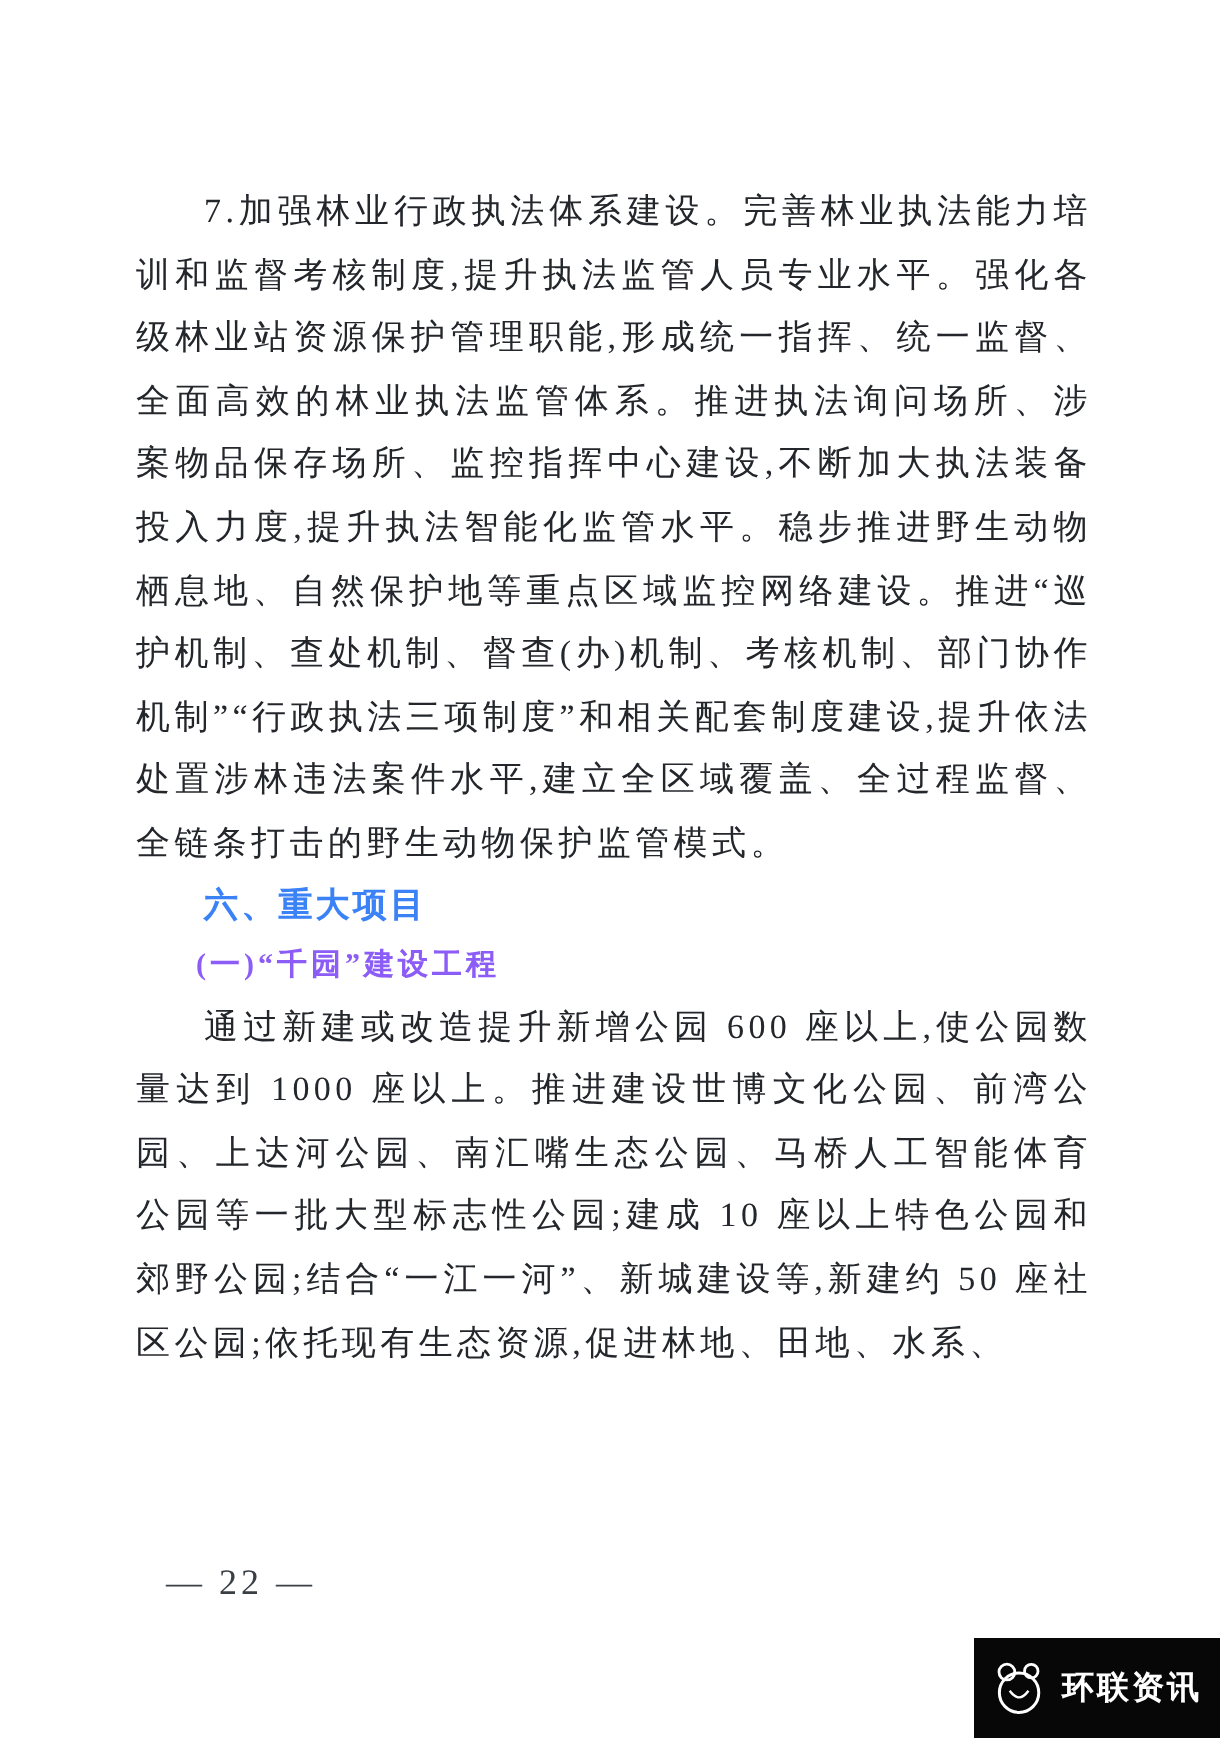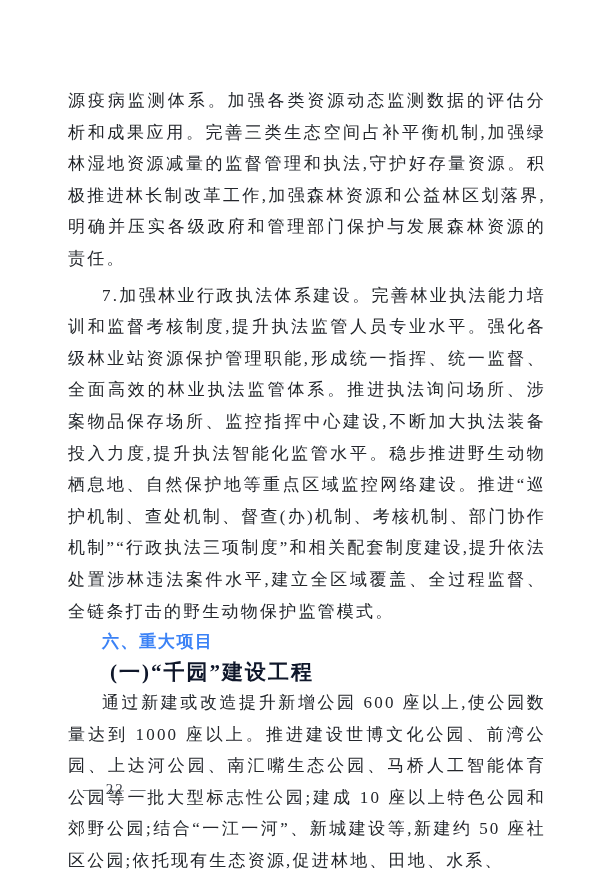--- a/index.html
+++ b/index.html
@@ -43,30 +43,30 @@
     font-size: 17px;
     line-height: 30px;
     letter-spacing: 1.6px;
     color: #3b82f6;
   }
   .subsection-heading {
     margin: 0;
     padding-left: 2em;
     font-family: "Liberation Serif", "DejaVu Serif", serif;
     font-weight: bold;
-    font-size: 21px;
+    font-size: 15px;
     line-height: 30px;
     letter-spacing: 2px;
-    color: #0f172a;
+    color: #8b5cf6;
   }
   .page-number {
     position: absolute;
     left: 83px;
     top: 781px;
-    font-size: 15px;
+    font-size: 18px;
     letter-spacing: 2px;
     color: #3a3f46;
     font-family: "Liberation Serif", "DejaVu Serif", serif;
   }
   .brand-badge {
     position: absolute;
     right: 0;
     bottom: 0;
     width: 123px;
     height: 50px;
@@ -90,27 +90,35 @@
     font-family: "Liberation Sans", "DejaVu Sans", sans-serif;
     white-space: nowrap;
   }
 </style>
 </head>
 <body>
 
 <div class="page">
 
   <div class="content">
-    <p class="para">源疫病监测体系。加强各类资源动态监测数据的评估分析和成果应用。完善三类生态空间占补平衡机制,加强绿林湿地资源减量的监督管理和执法,守护好存量资源。积极推进林长制改革工作,加强森林资源和公益林区划落界,明确并压实各级政府和管理部门保护与发展森林资源的责任。</p>
 
     <p class="para indent p2">7.加强林业行政执法体系建设。完善林业执法能力培训和监督考核制度,提升执法监管人员专业水平。强化各级林业站资源保护管理职能,形成统一指挥、统一监督、全面高效的林业执法监管体系。推进执法询问场所、涉案物品保存场所、监控指挥中心建设,不断加大执法装备投入力度,提升执法智能化监管水平。稳步推进野生动物栖息地、自然保护地等重点区域监控网络建设。推进“巡护机制、查处机制、督查(办)机制、考核机制、部门协作机制”“行政执法三项制度”和相关配套制度建设,提升依法处置涉林违法案件水平,建立全区域覆盖、全过程监督、全链条打击的野生动物保护监管模式。</p>
 
     <h2 class="section-heading">六、重大项目</h2>
 
     <h3 class="subsection-heading">(一)“千园”建设工程</h3>
 
     <p class="para indent">通过新建或改造提升新增公园 600 座以上,使公园数量达到 1000 座以上。推进建设世博文化公园、前湾公园、上达河公园、南汇嘴生态公园、马桥人工智能体育公园等一批大型标志性公园;建成 10 座以上特色公园和郊野公园;结合“一江一河”、新城建设等,新建约 50 座社区公园;依托现有生态资源,促进林地、田地、水系、</p>
   </div>
 
   <div class="page-number">— 22 —</div>
 
+  <div class="brand-badge">
+    <svg class="logo" viewBox="0 0 32 32" aria-hidden="true">
+      <circle cx="9" cy="7.5" r="4.2" fill="none" stroke="#ffffff" stroke-width="1.5"></circle>
+      <circle cx="22" cy="7" r="3.6" fill="none" stroke="#ffffff" stroke-width="1.5"></circle>
+      <circle cx="15.5" cy="18.5" r="10.5" fill="none" stroke="#ffffff" stroke-width="1.6"></circle>
+      <path d="M10.5 17.5 q2.5 3.5 5 3.5 q2.5 0 5 -3.5" fill="none" stroke="#ffffff" stroke-width="1.3"></path>
+    </svg>
+    <span class="brand-text">环联资讯</span>
+  </div>
 
 </div>
 
 </body></html>

